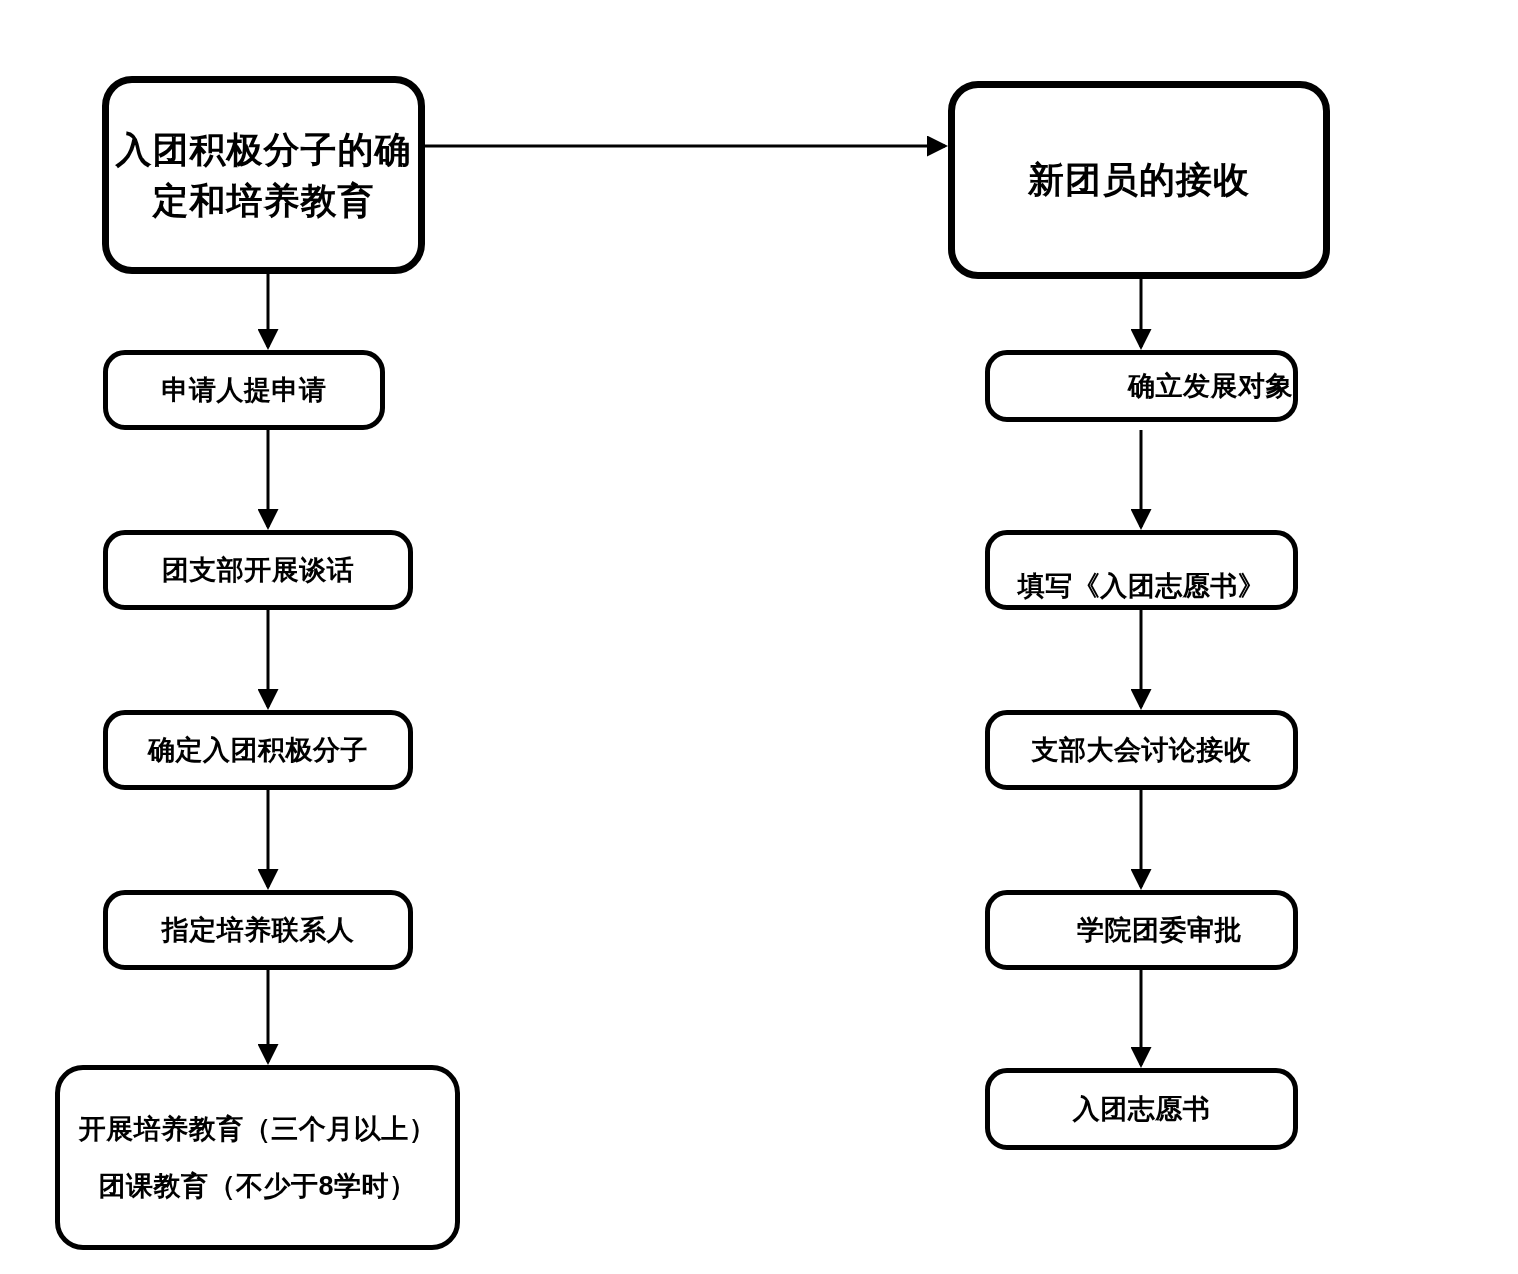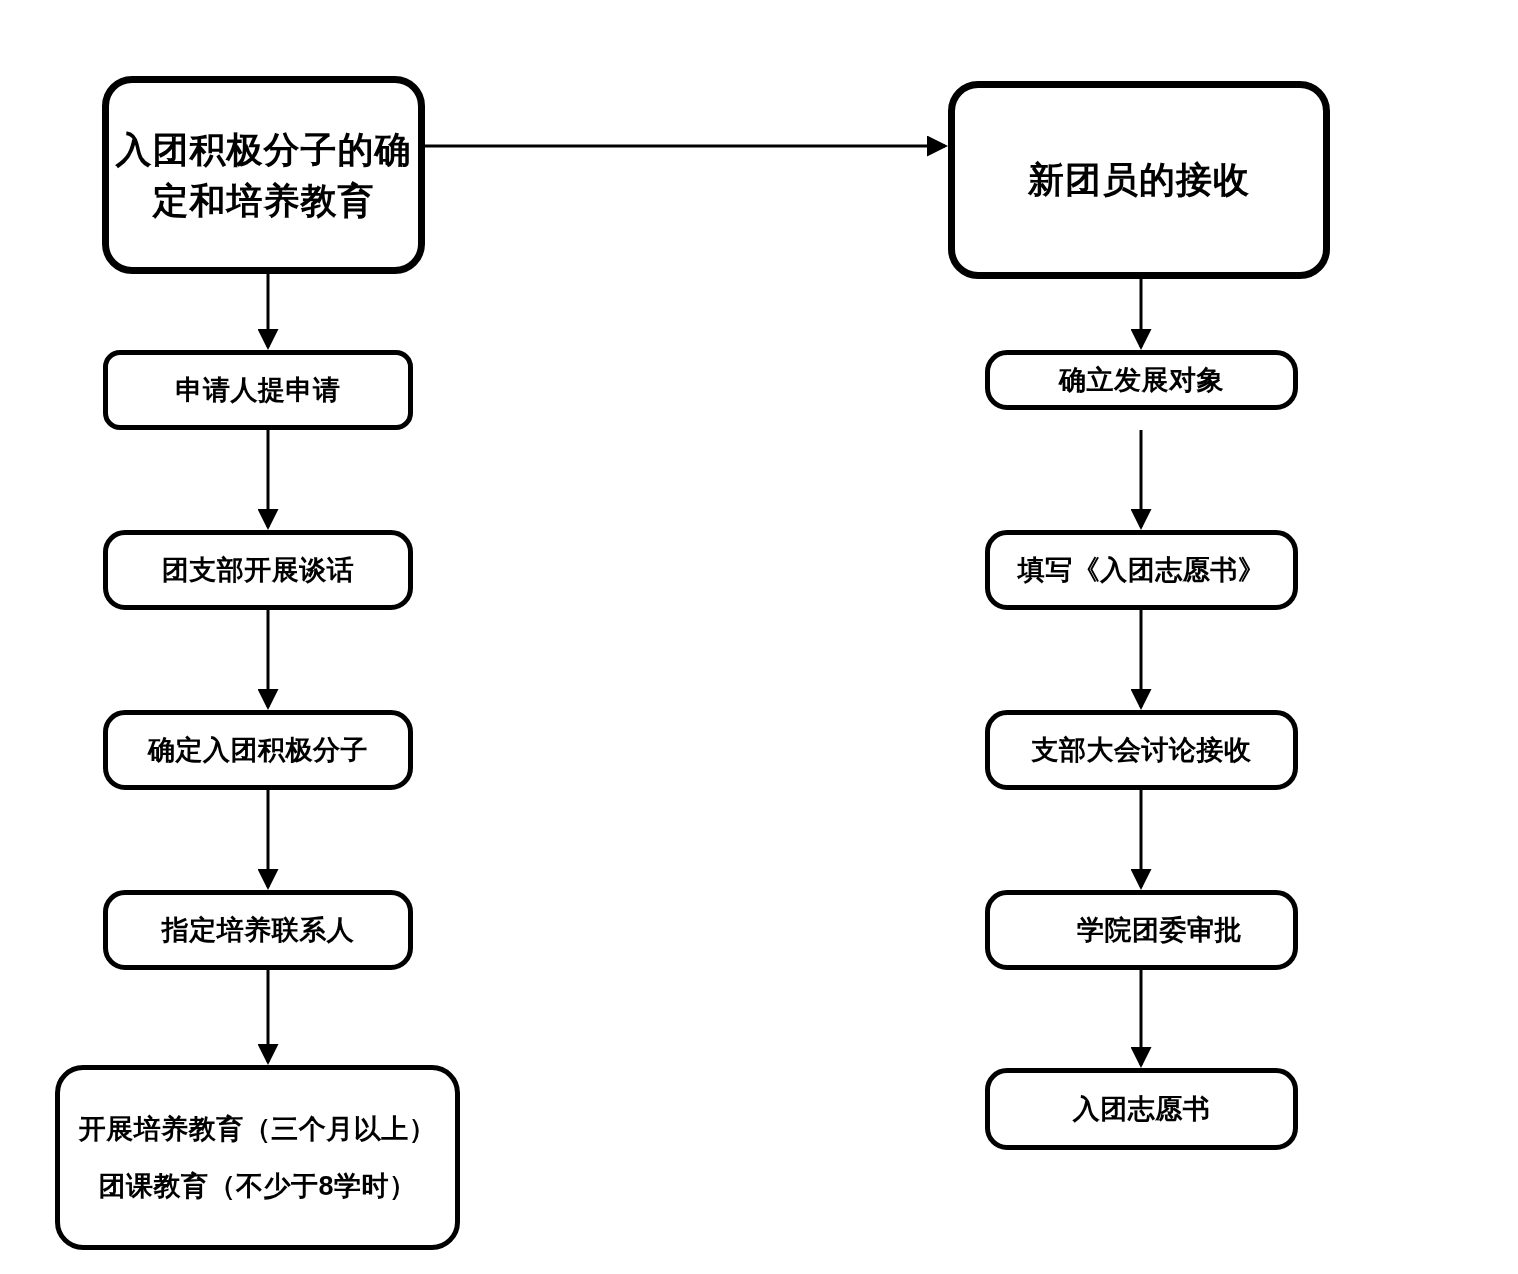--- a/index.html
+++ b/index.html
@@ -87,43 +87,43 @@
         <line x1="1141" y1="790" x2="1141" y2="887" stroke="#000000" stroke-width="3" marker-end="url(#arrowhead)"></line>
         <line x1="1141" y1="970" x2="1141" y2="1065" stroke="#000000" stroke-width="3" marker-end="url(#arrowhead)"></line>
       </g>
   </svg>
 
   <div id="node-layer">
       <div class="node header" style="left: 102px; top: 42px; width: 323px; height: 198px; margin-top: 34px;">
         <span class="line">入团积极分子的确</span>
         <span class="line">定和培养教育</span>
       </div>
-      <div class="node step" style="left: 103px; top: 350px; width: 310px; height: 80px; border-radius: 17px;">
+      <div class="node step" style="left: 103px; top: 350px; width: 282px; height: 80px;">
         <span class="line">申请人提申请</span>
       </div>
       <div class="node step" style="left: 103px; top: 530px; width: 310px; height: 80px;">
         <span class="line">团支部开展谈话</span>
       </div>
       <div class="node step" style="left: 103px; top: 710px; width: 310px; height: 80px;">
         <span class="line">确定入团积极分子</span>
       </div>
       <div class="node step" style="left: 103px; top: 890px; width: 310px; height: 80px; text-align: center;">
         <span class="line">指定培养联系人</span>
       </div>
       <div class="node step multiline" style="left: 55px; top: 1065px; width: 405px; height: 185px;">
         <span class="line">开展培养教育（三个月以上）</span>
         <span class="line">团课教育（不少于8学时）</span>
       </div>
       <div class="node header" style="left: 948px; top: 42px; width: 382px; height: 198px; margin-top: 39px;">
         <span class="line">新团员的接收</span>
       </div>
-      <div class="node step" style="left: 985px; top: 350px; width: 313px; height: 60px;">
+      <div class="node step" style="left: 985px; top: 350px; width: 313px; height: 72px; align-items: flex-end;">
         <span class="line">确立发展对象</span>
       </div>
-      <div class="node step" style="left: 985px; top: 530px; width: 313px; height: 80px;">
+      <div class="node step" style="left: 985px; top: 530px; width: 313px; height: 80px; justify-content: flex-end;">
         <span class="line">填写《入团志愿书》</span>
       </div>
       <div class="node step" style="left: 985px; top: 710px; width: 313px; height: 80px;">
         <span class="line">支部大会讨论接收</span>
       </div>
       <div class="node step" style="left: 985px; top: 890px; width: 313px; height: 80px; padding-left: 36px;">
         <span class="line">学院团委审批</span>
       </div>
       <div class="node step" style="left: 985px; top: 1068px; width: 313px; height: 82px;">
         <span class="line">入团志愿书</span>

